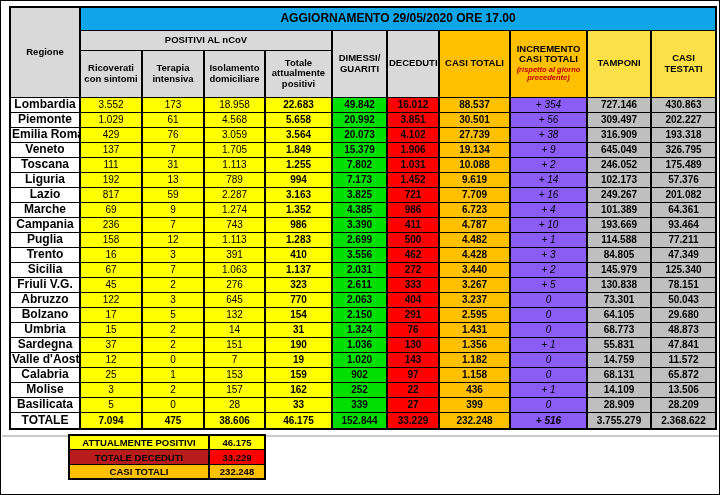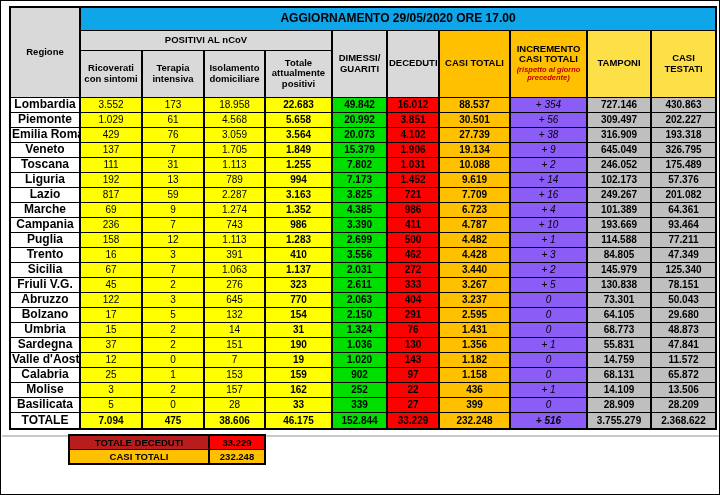--- a/index.html
+++ b/index.html
@@ -385,20 +385,24 @@
 
   <div id="page-break-line"></div>
 
   <table id="summary-table">
     <colgroup>
         <col style="width:140px">
         <col style="width:56px">
       </colgroup>
     <tbody id="summary-rows">
         <tr>
+          <td style="background: rgb(255, 255, 0);">ATTUALMENTE POSITIVI</td>
+          <td style="background: rgb(255, 255, 0);">46.175</td>
+        </tr>
+        <tr>
           <td style="background: #b91c1c;">TOTALE DECEDUTI</td>
           <td style="background: rgb(255, 0, 0);">33.229</td>
         </tr>
         <tr>
           <td style="background: rgb(255, 192, 0);">CASI TOTALI</td>
           <td style="background: rgb(255, 192, 0);">232.248</td>
         </tr>
       </tbody>
   </table>
 

